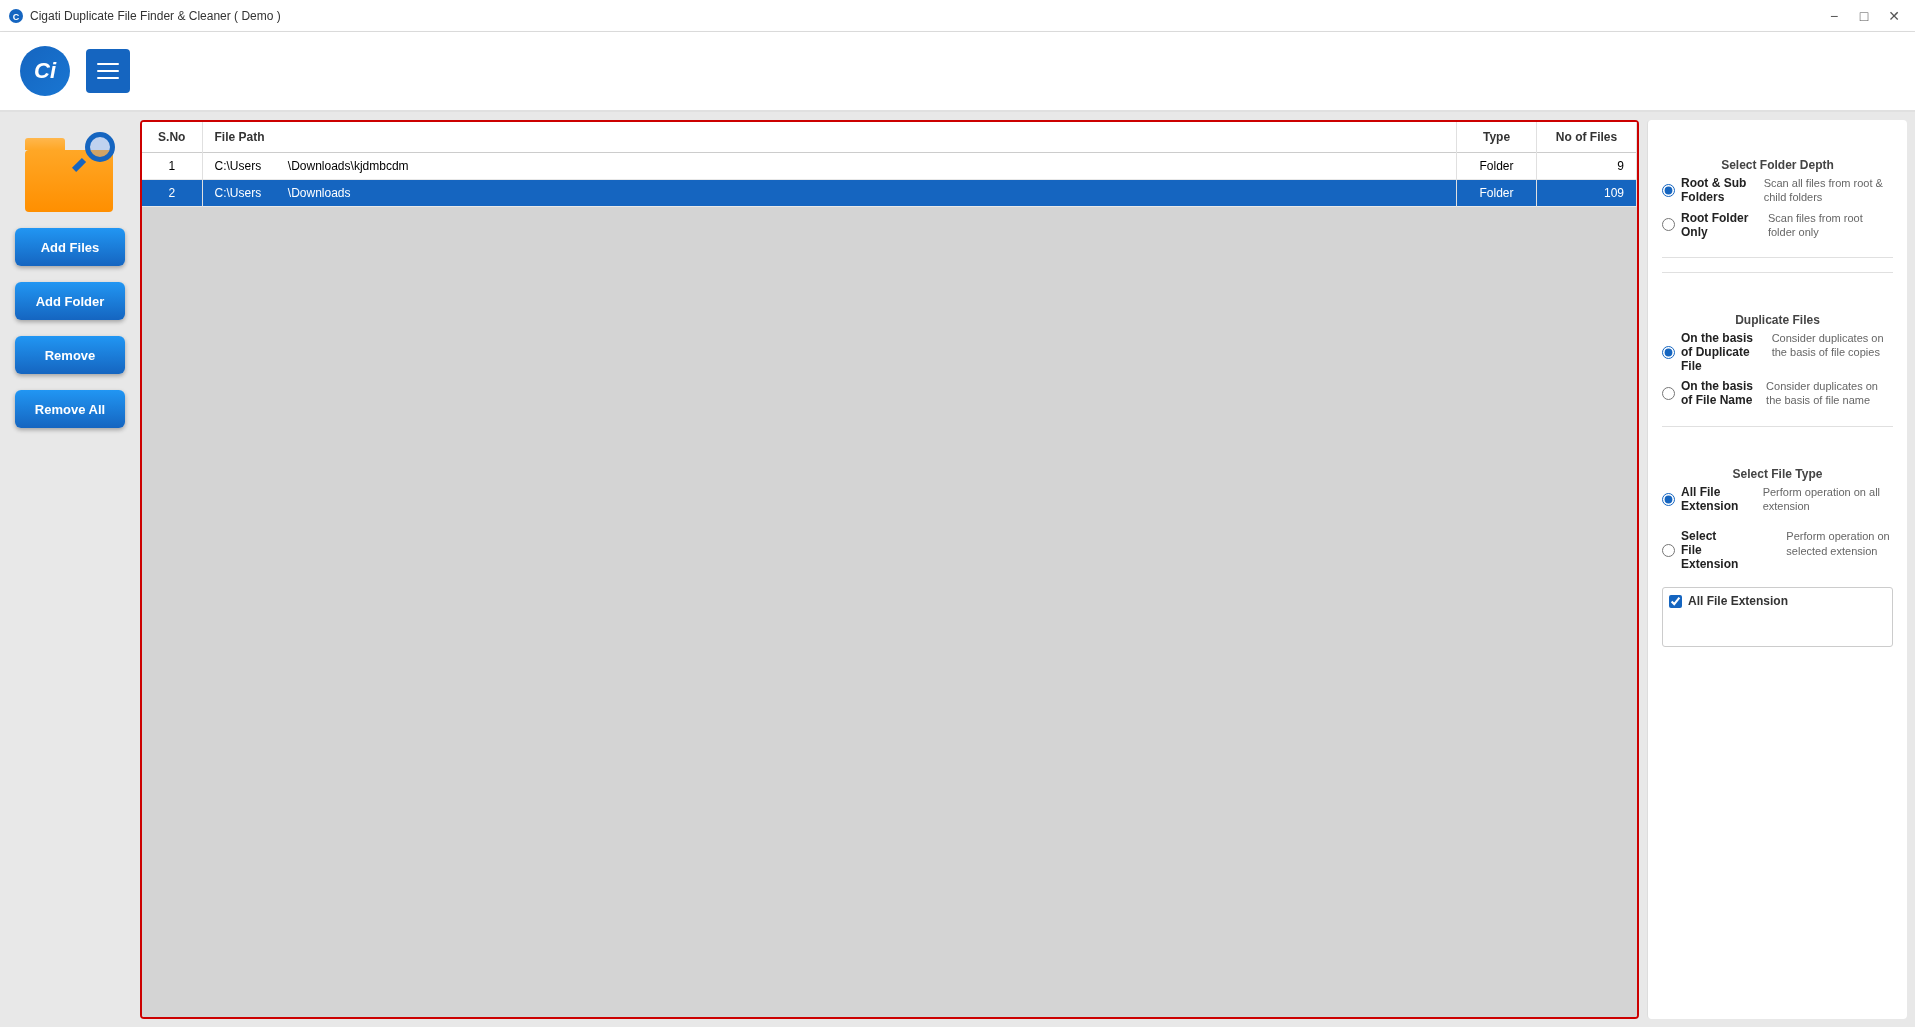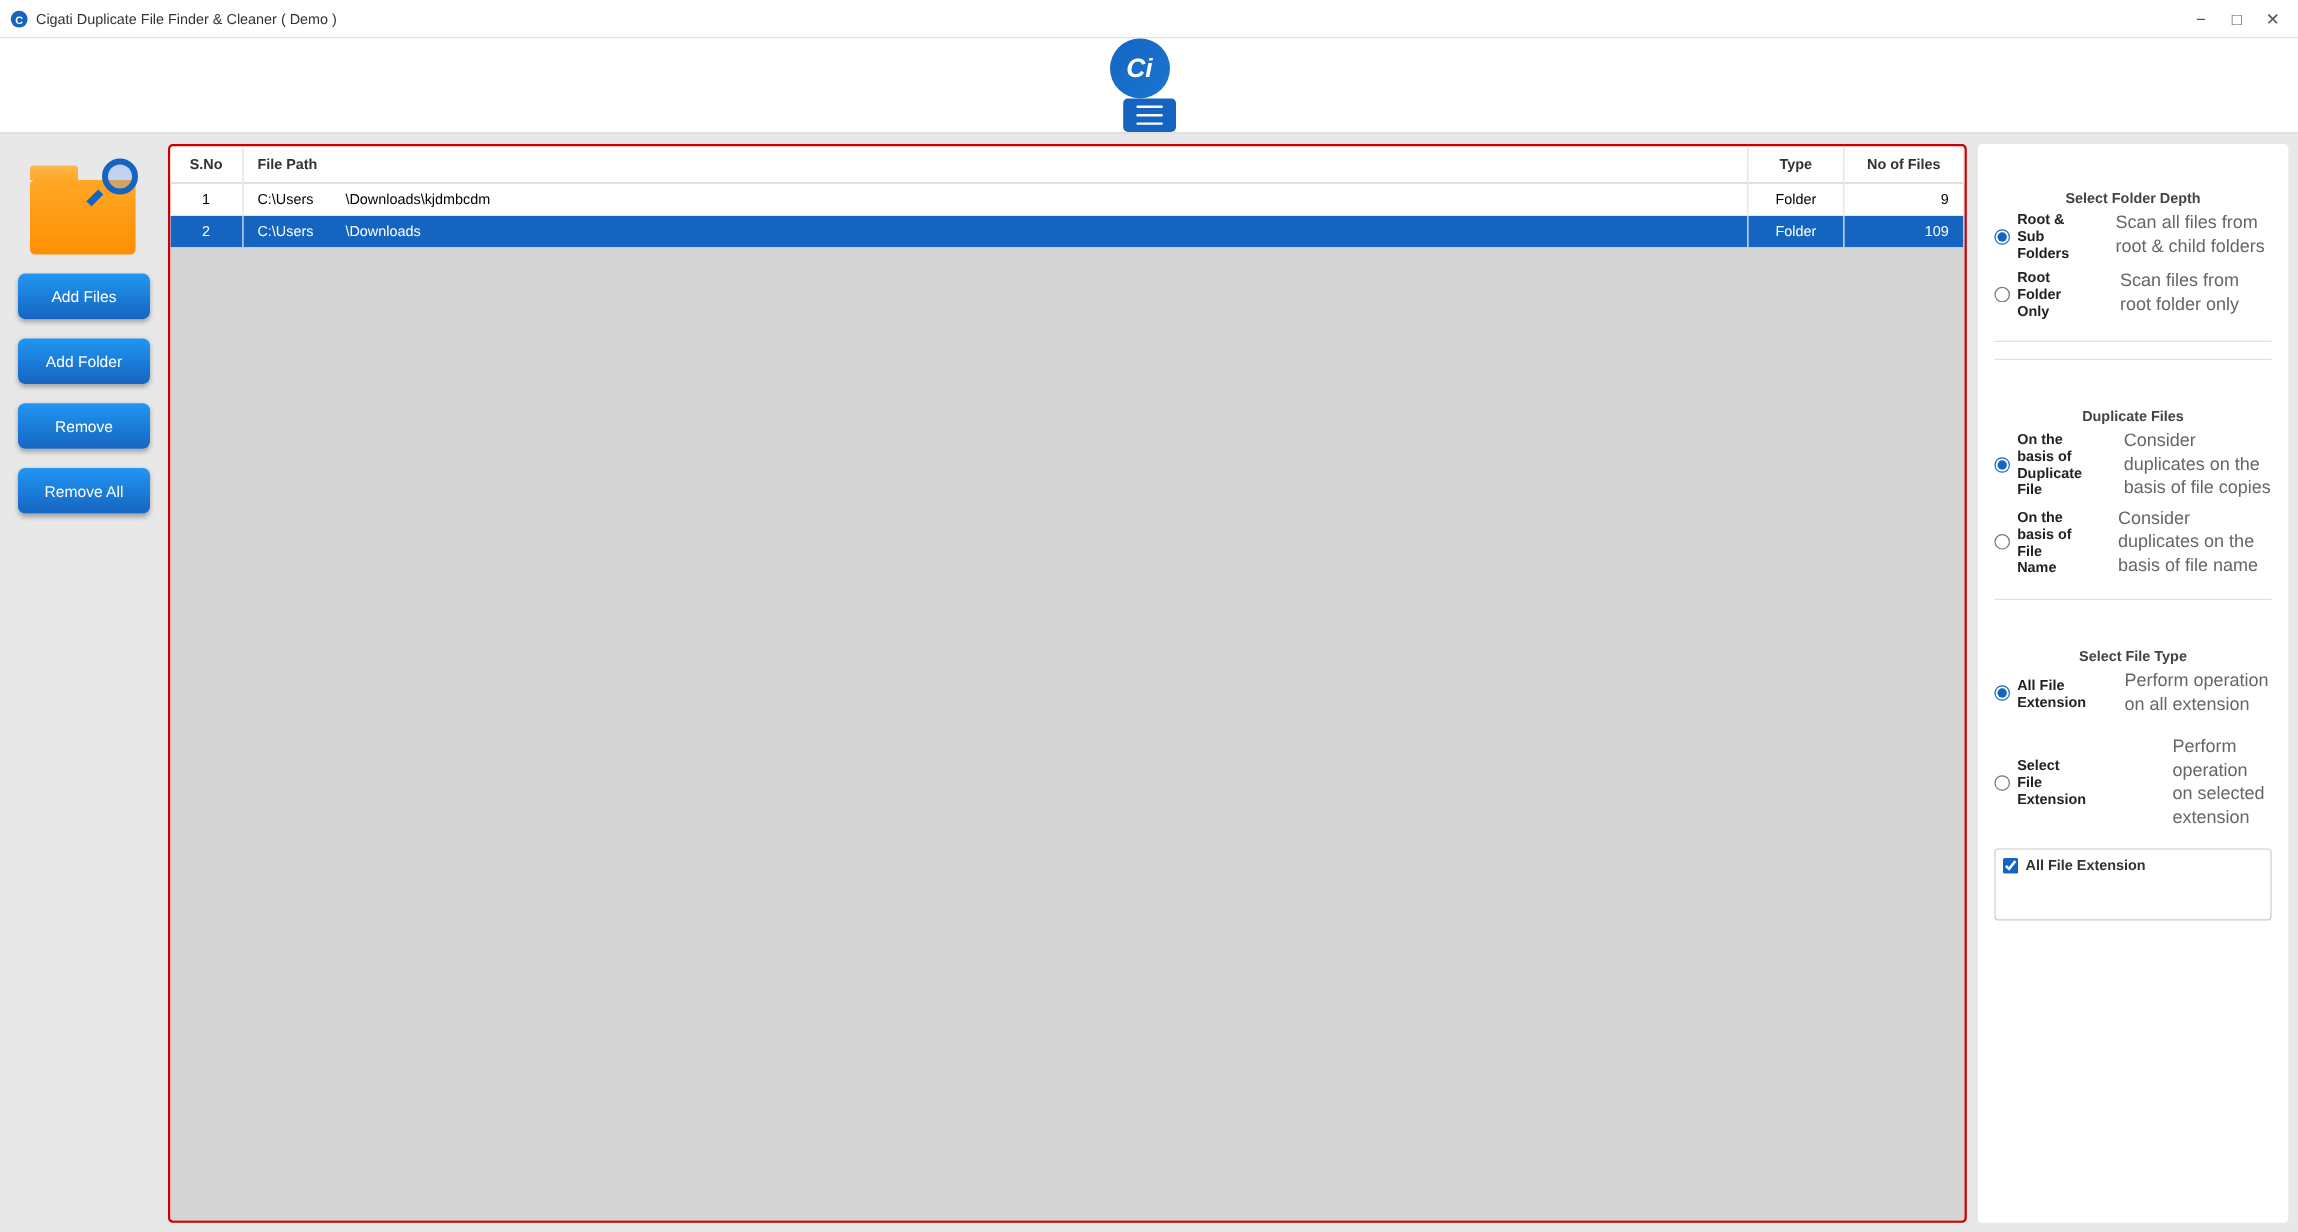--- a/index.html
+++ b/index.html
@@ -51,21 +51,20 @@
 
     
     .app-header {
       background: #ffffff;
       height: 80px;
       display: flex;
       align-items: center;
       padding: 0 20px;
       border-bottom: 2px solid #e0e0e0;
       box-shadow: 0 2px 4px rgba(0,0,0,0.1);
-      flex-direction: column;
     }
     .app-logo {
       width: 50px;
       height: 50px;
       background: linear-gradient(135deg, #1565C0, #1976D2);
       border-radius: 50%;
       display: flex;
       align-items: center;
       justify-content: center;
       margin-right: 16px;
@@ -176,21 +175,21 @@
 
     .sidebar-btn {
       width: 110px;
       height: 38px;
       background: linear-gradient(180deg, #2196F3, #1565C0);
       color: white;
       border: none;
       border-radius: 6px;
       cursor: pointer;
       font-size: 13px;
-      font-weight: 400;
+      font-weight: 700;
       box-shadow: 0 2px 4px rgba(0,0,0,0.3);
     }
 
     
     .content-area {
       flex: 1;
       display: flex;
       flex-direction: column;
       background: #f5f5f5;
       margin: 8px 8px 8px 0;
@@ -270,23 +269,23 @@
     .radio-label-row input[type="radio"] {
       accent-color: #1565C0;
       cursor: pointer;
     }
     .radio-main-label {
       font-size: 12px;
       font-weight: 600;
       color: #222;
     }
     .radio-sub-label {
-      font-size: 15px;
+      font-size: 11px;
       color: #666;
-      margin-left: 32px;
+      margin-left: 8px;
       line-height: 1.3;
     }
     .divider {
       border: none;
       border-top: 1px solid #e0e0e0;
       margin: 2px 0;
     }
 
     .file-ext-section {
       border: 1px solid #ccc;

